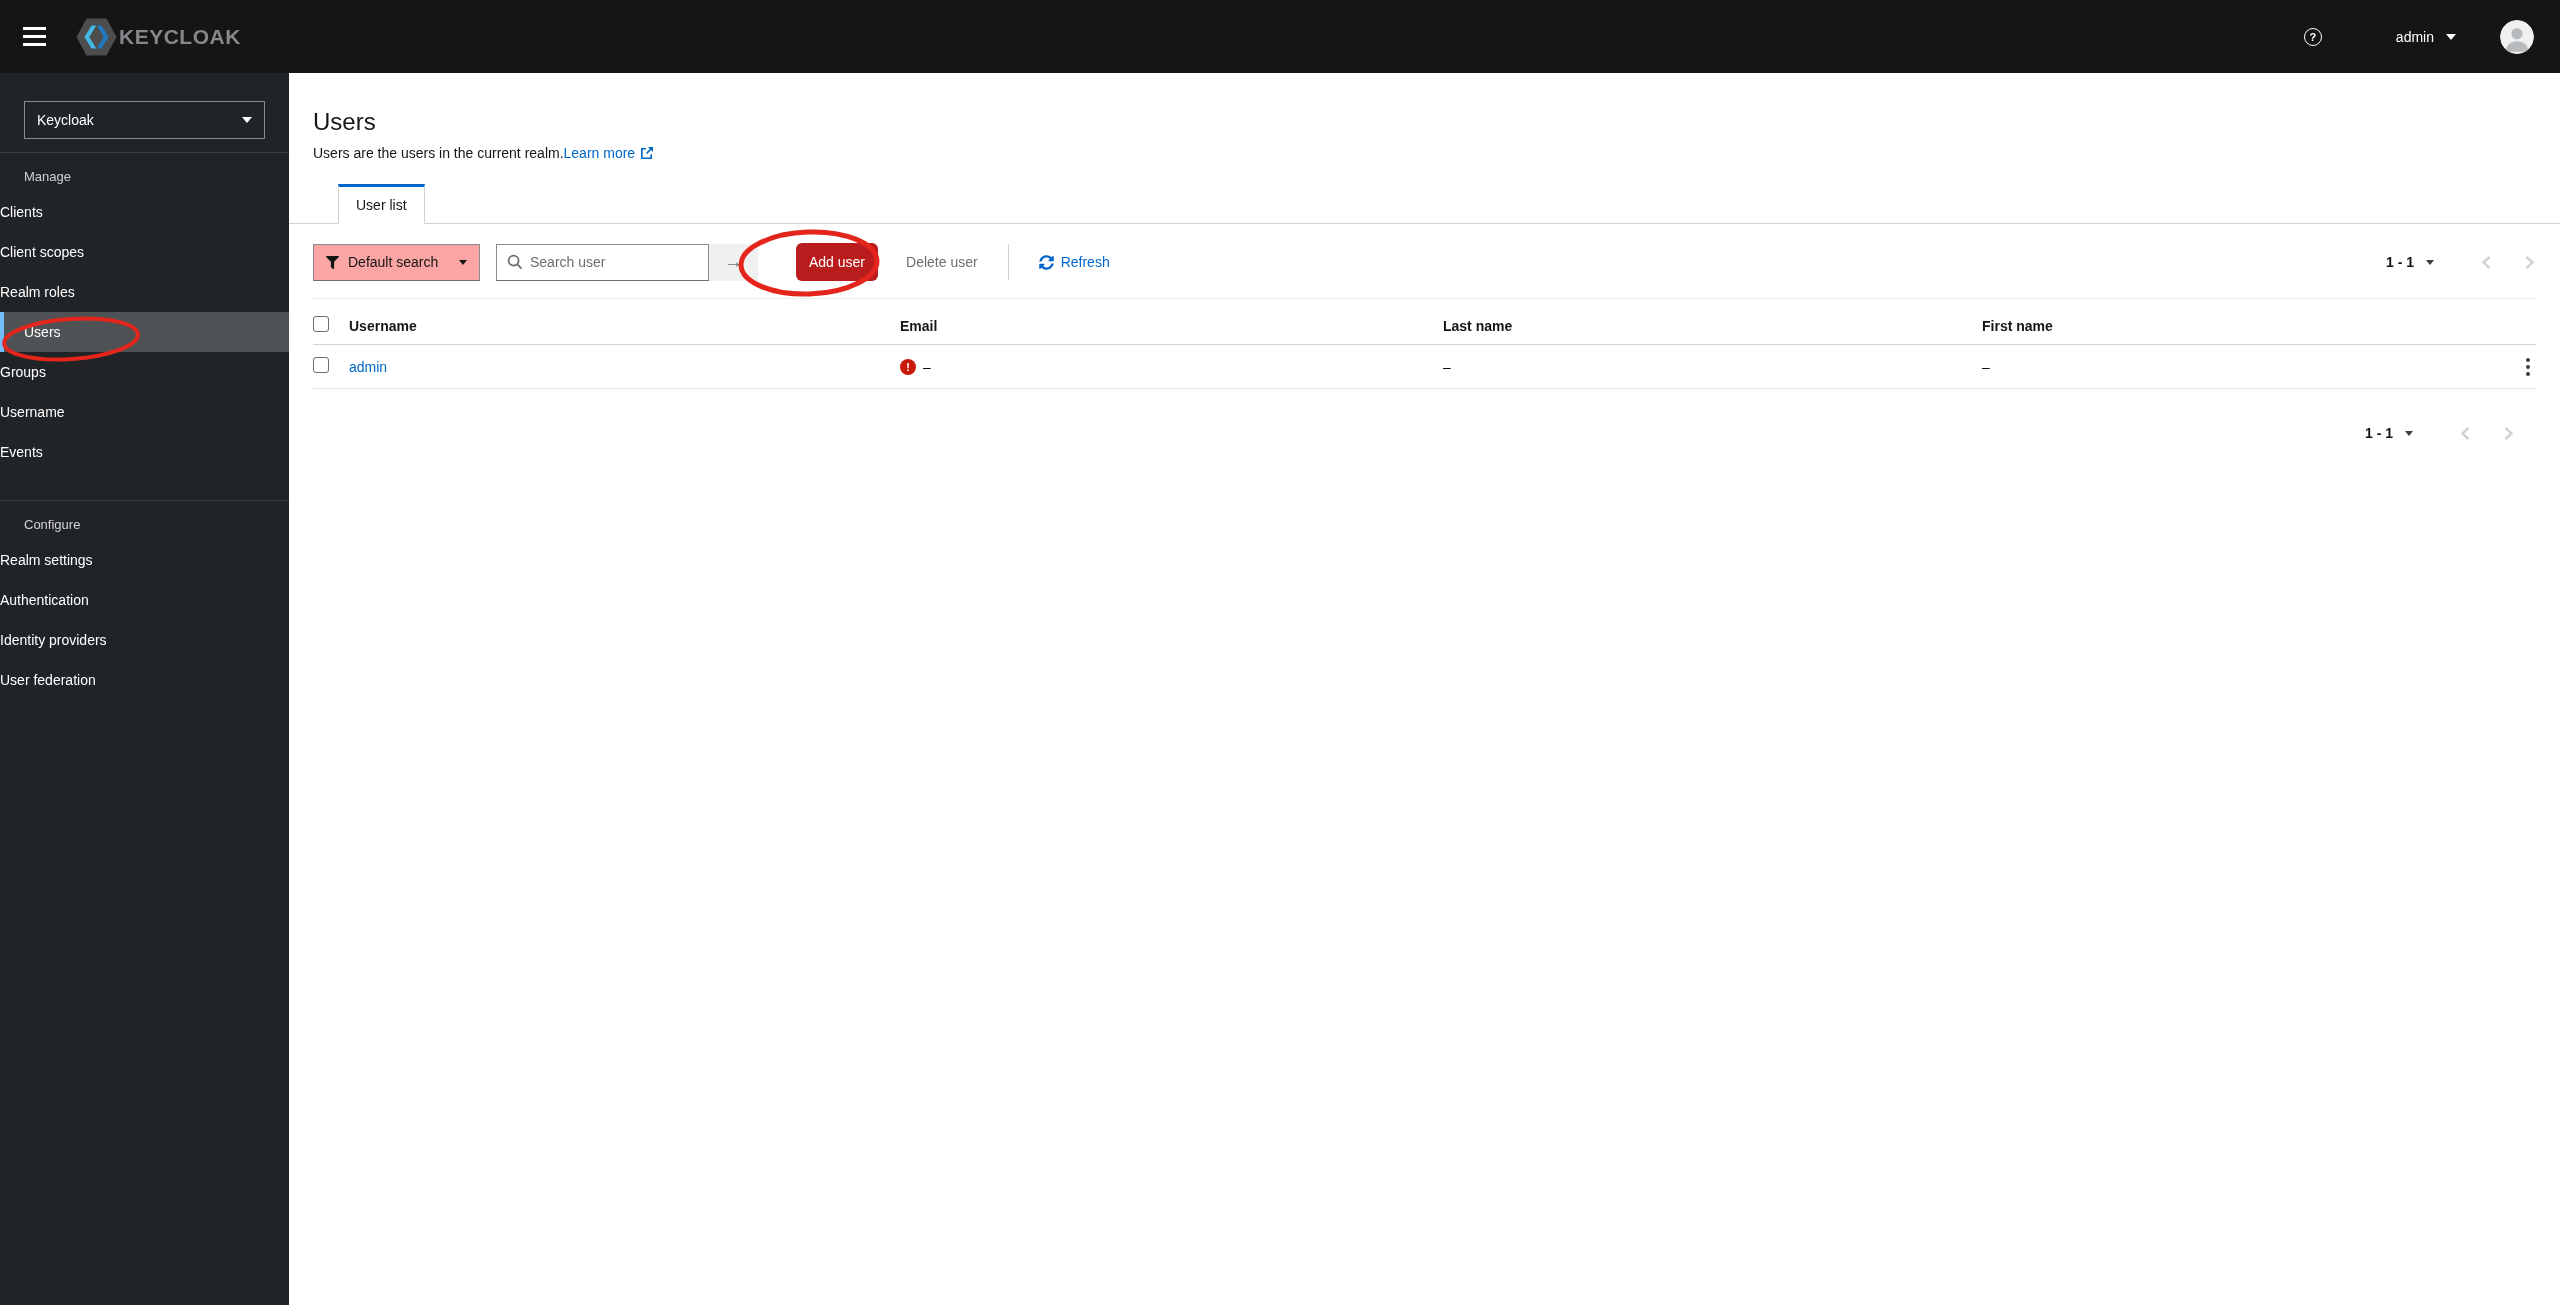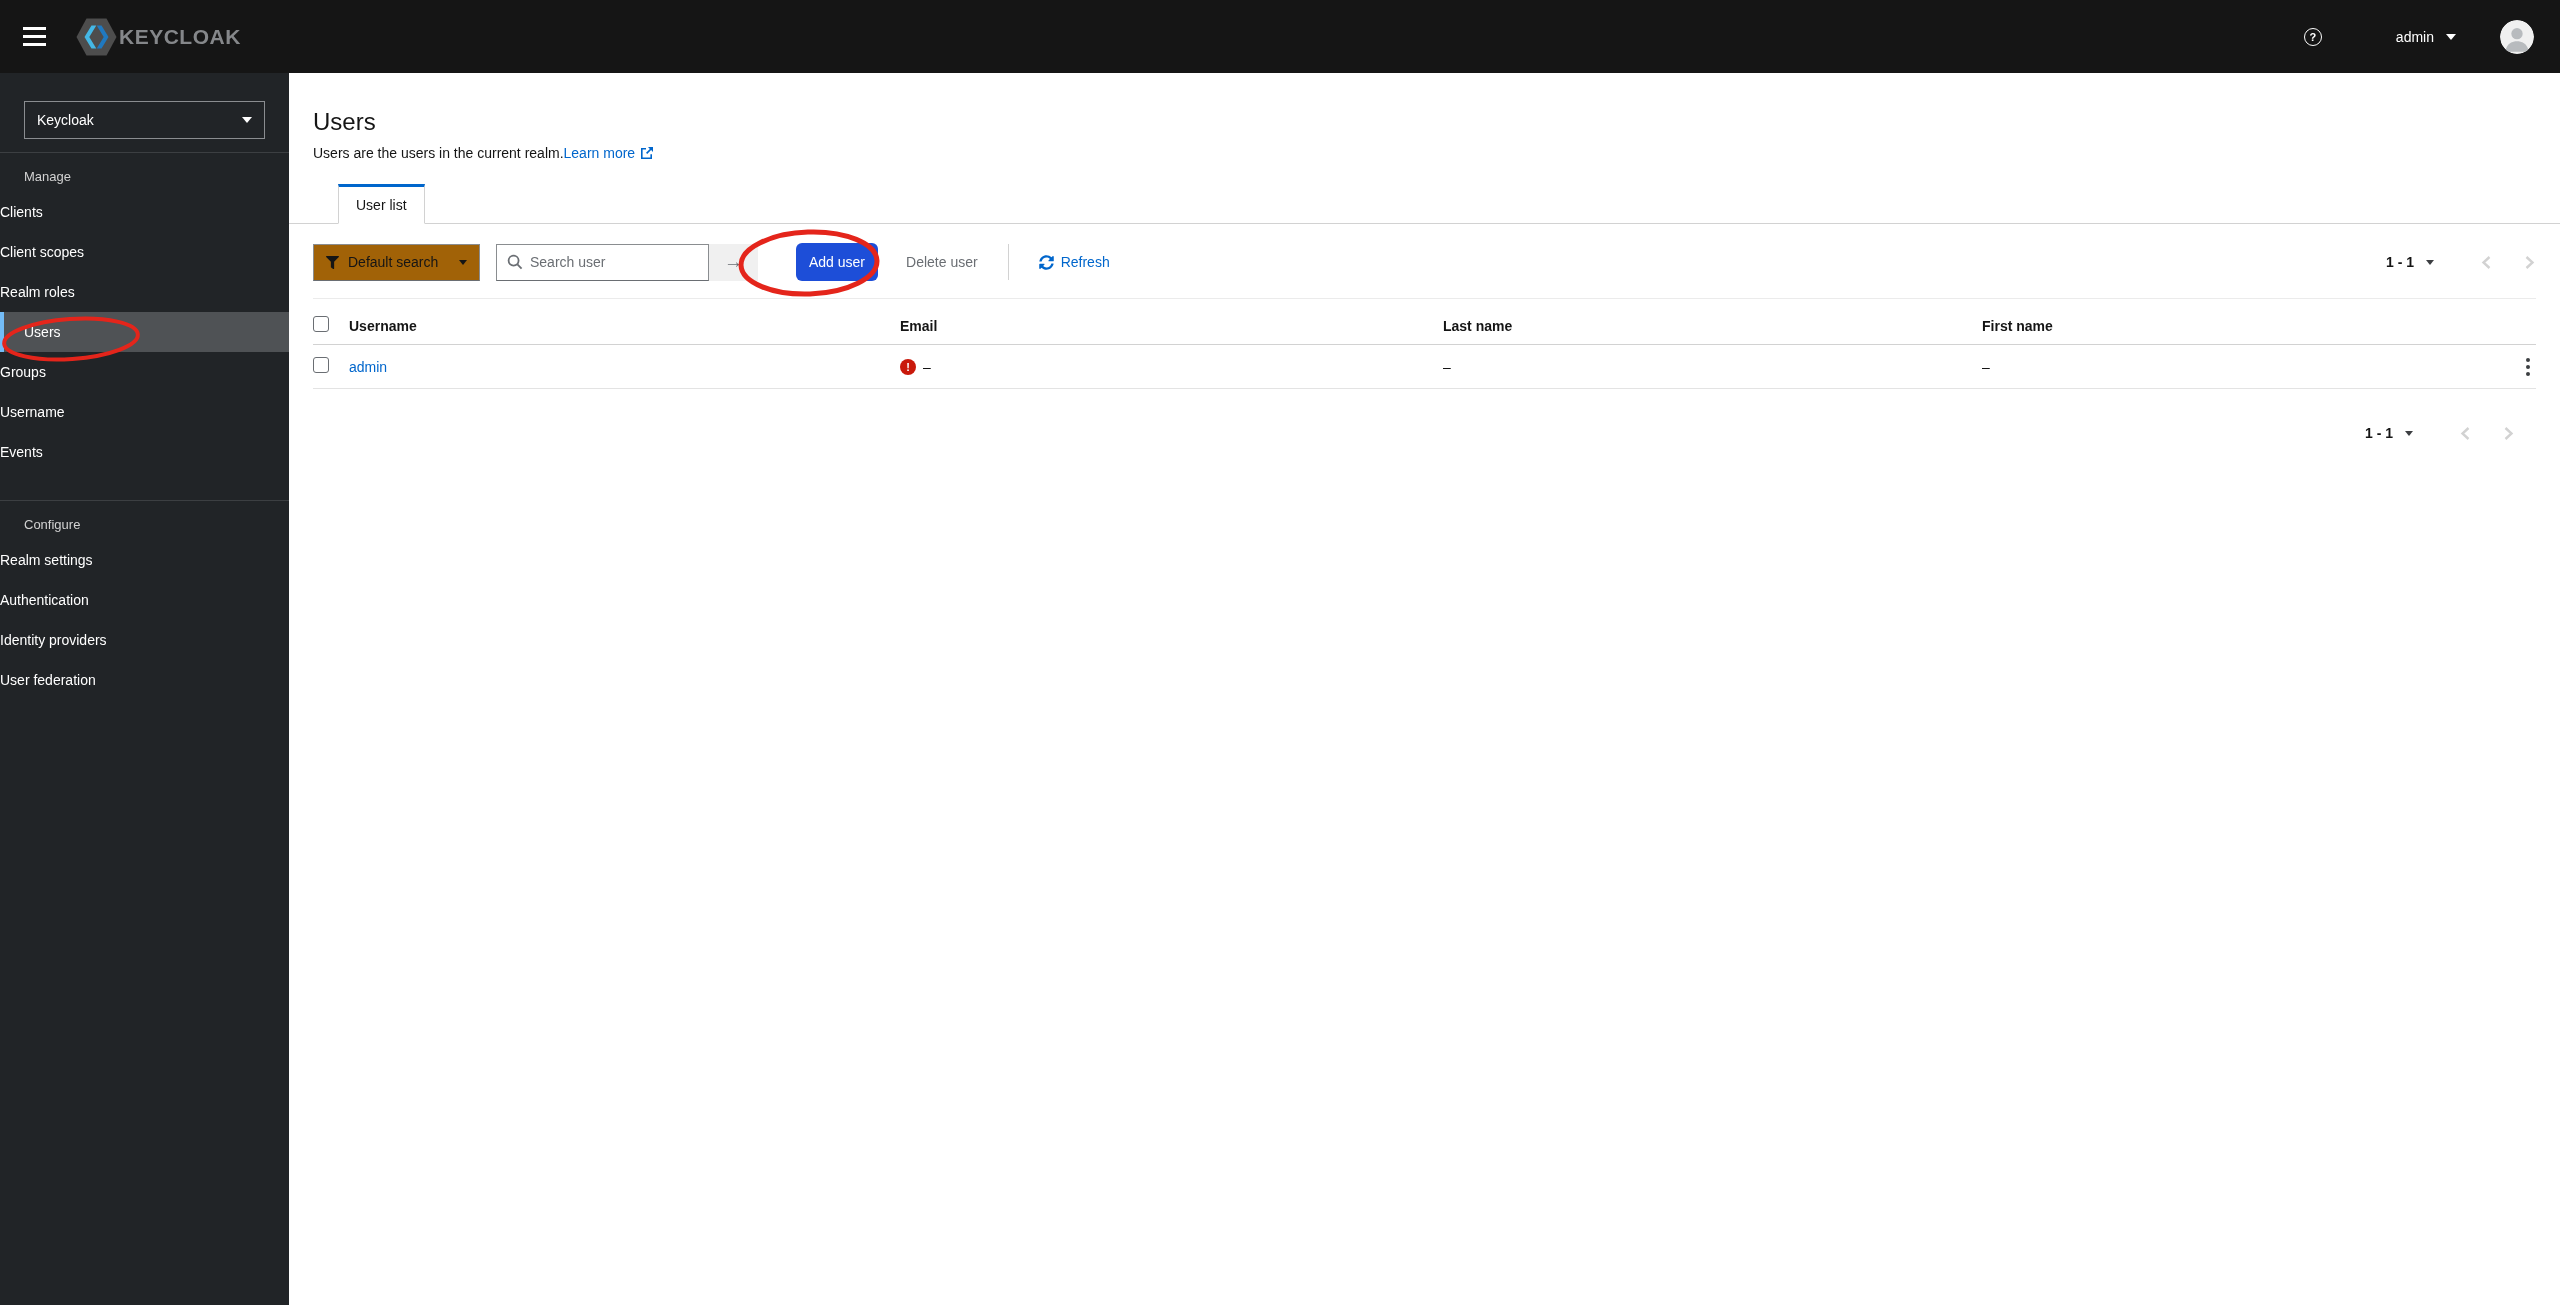--- a/index.html
+++ b/index.html
@@ -86,40 +86,40 @@
   .tab {
     height:40px; padding:0 17px; background:#fff; font-size:14px; color:#151515;
     border:1px solid #d2d2d2; border-top:3px solid #0066cc; border-bottom:1px solid #fff;
     margin-bottom:-1px; display:flex; align-items:center; cursor:pointer;
     font-family:"Liberation Sans", sans-serif;
   }
 
   
   .toolbar { margin-top:19px; height:38px; display:flex; align-items:center; }
   .filter-dd {
-    width:167px; height:37px; background:#a16207; cursor:pointer;
+    width:167px; height:37px; background:#fca5a5; cursor:pointer;
     border:1px solid #8a8d90; border-bottom-color:#6a6e73;
     display:flex; align-items:center; padding:0 12px; gap:9px; font-size:14px; color:#151515;
     font-family:"Liberation Sans", sans-serif;
   }
   .filter-dd .caret { margin-left:auto; border-top-color:#151515; }
   .search-wrap { position:relative; margin-left:16px; display:flex; }
   .search-input {
     width:213px; height:37px; border:1px solid #8a8d90; border-bottom-color:#6a6e73;
     padding:0 10px 0 33px; font-size:14px; color:#151515;
     font-family:"Liberation Sans", sans-serif;
   }
   .search-input::placeholder { color:#6a6e73; opacity:1; }
   .search-icon { position:absolute; left:11px; top:10px; }
   .arrow-btn {
     width:49px; height:37px; background:#f0f0f0; border:none; cursor:pointer;
     font-size:19px; color:#6a6e73; display:flex; align-items:center; justify-content:center;
   }
   .add-user-btn {
-    margin-left:38px; height:38px; padding:0 13px; background:#1d4ed8; color:#fff;
+    margin-left:38px; height:38px; padding:0 13px; background:#b91c1c; color:#fff;
     border:none; border-radius:6px; font-size:14px; cursor:pointer;
     font-family:"Liberation Sans", sans-serif;
   }
   .delete-user-btn {
     margin-left:28px; background:none; border:none; font-size:14px; color:#6a6e73; cursor:pointer;
     font-family:"Liberation Sans", sans-serif;
   }
   .vdivider { width:1px; height:36px; background:#d2d2d2; margin:0 30px; }
   .refresh-btn {
     background:none; border:none; color:#0066cc; font-size:14px; cursor:pointer;

